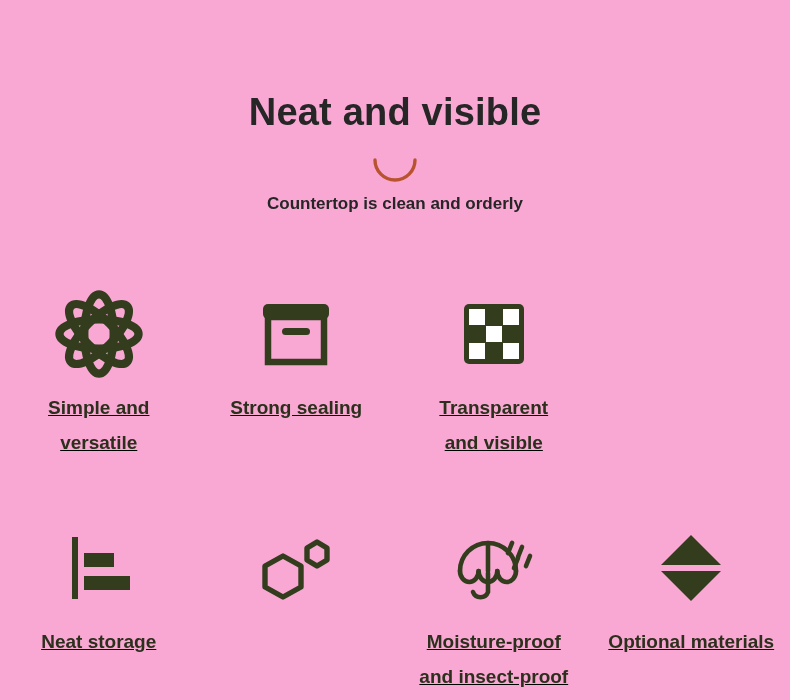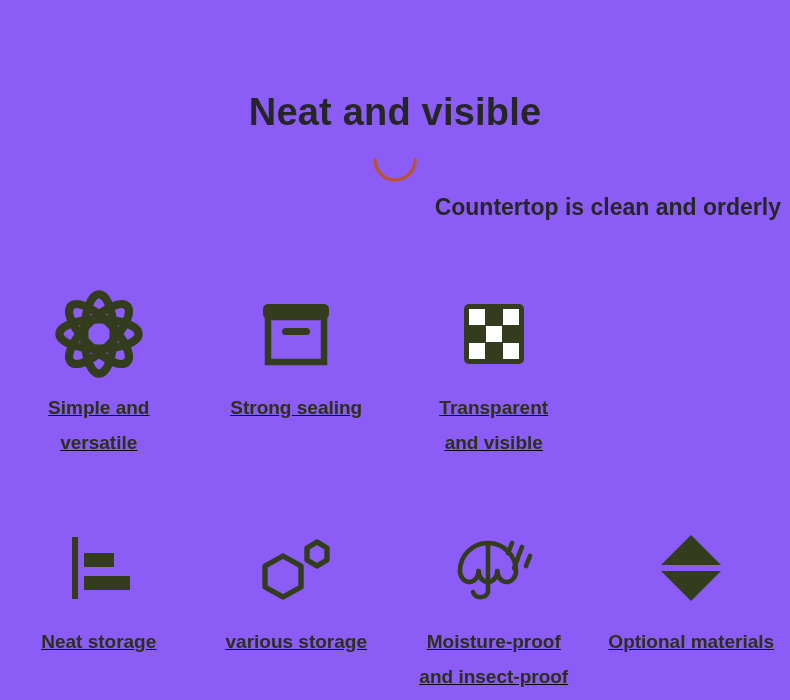--- a/index.html
+++ b/index.html
@@ -13,21 +13,21 @@
     font-family: "Liberation Sans", sans-serif;
     -webkit-font-smoothing: antialiased;
     overflow: hidden;
     position: relative;
   }
 
   .page {
     width: 790px;
     height: 700px;
     position: relative;
-    background: #8b5cf6;
+    background: #f9a8d4;
   }
 
   
   .header {
     position: absolute;
     top: 0;
     left: 0;
     width: 790px;
     text-align: center;
   }
@@ -40,26 +40,25 @@
     letter-spacing: 0.2px;
     line-height: 1.1;
   }
   .divider-arc {
     margin: 24px auto 0 auto;
     width: 46px;
     height: 24px;
     display: block;
   }
   .sub-title {
-    margin: 12px 9px 0 0;
-    font-size: 23px;
+    margin: 12px 0 0 0;
+    font-size: 17px;
     font-weight: bold;
     color: #262626;
     line-height: 1.2;
-    text-align: right;
   }
 
   
   .features {
     position: absolute;
     top: 292px;
     left: 0;
     width: 790px;
     text-decoration: underline;
   }
@@ -177,21 +176,20 @@
 
       <div class="feature-cell">
         <div class="feature-icon">
           <svg width="82" height="72" viewBox="0 0 82 72">
             <g fill="none" stroke="#333d1d" stroke-width="5.4" stroke-linejoin="round">
               <polygon points="28,24 46,34 46,55 28,65 10,55 10,34"></polygon>
               <polygon points="62,10 72,16 72,28 62,34 52,28 52,16"></polygon>
             </g>
           </svg>
         </div>
-        <div class="feature-label">various storage</div>
       </div>
 
       <div class="feature-cell">
         <div class="feature-icon">
           <svg width="84" height="78" viewBox="0 0 84 78">
             <g fill="none" stroke="#333d1d" stroke-width="4.6" stroke-linecap="round">
               <path d="M8 42 A 28 28 0 0 1 64 42"></path>
               <path d="M8 42 A 9.3 11 0 0 0 26.6 42"></path>
               <path d="M26.6 42 A 9.3 11 0 0 0 45.3 42"></path>
               <path d="M45.3 42 A 9.3 11 0 0 0 64 42"></path>

